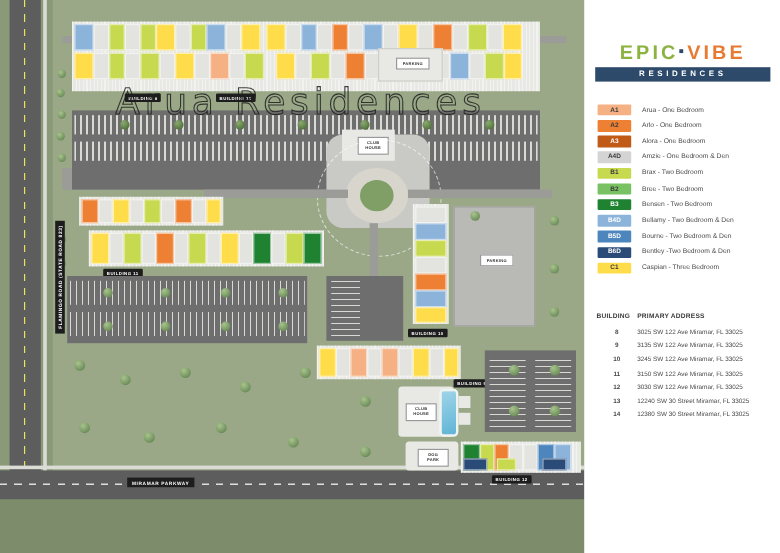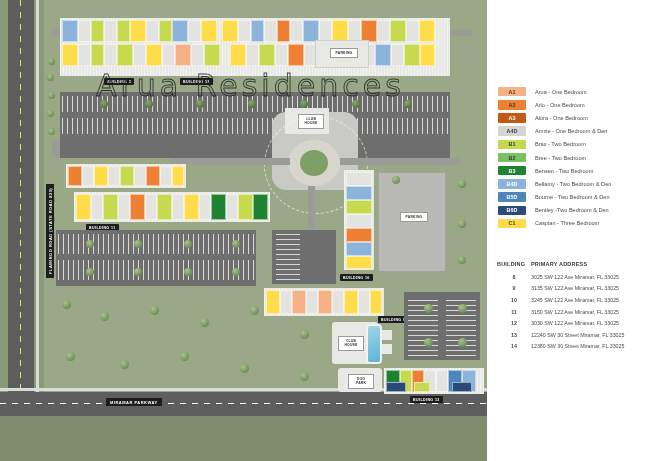--- a/index.html
+++ b/index.html
@@ -310,20 +310,26 @@
     <div class="tree" style="left:458px;top:256px;width:8px;height:8px;"></div>
 
     <div class="roadlabel vert" style="left:46px;top:278px;">FLAMINGO ROAD (STATE ROAD 823)</div>
     <div class="roadlabel" style="left:106px;top:398px;">MIRAMAR PARKWAY</div>
 
     <div id="map-title">Arua Residences</div>
   </div>
 
   <div id="panel">
 
+    <div id="logo">
+      <div class="word">
+        <span class="epic">EPIC</span><span class="dot">▪</span><span class="vibe">VIBE</span>
+      </div>
+      <div class="bar">RESIDENCES</div>
+    </div>
 
     <div id="legend">
       <div class="leg-row">
         <span class="leg-sw" style="background:#f5b183;">A1</span>
         <span class="leg-txt">Arua - One Bedroom</span>
       </div>
       <div class="leg-row">
         <span class="leg-sw" style="background:#ed8032;">A2</span>
         <span class="leg-txt">Arlo - One Bedroom</span>
       </div>

